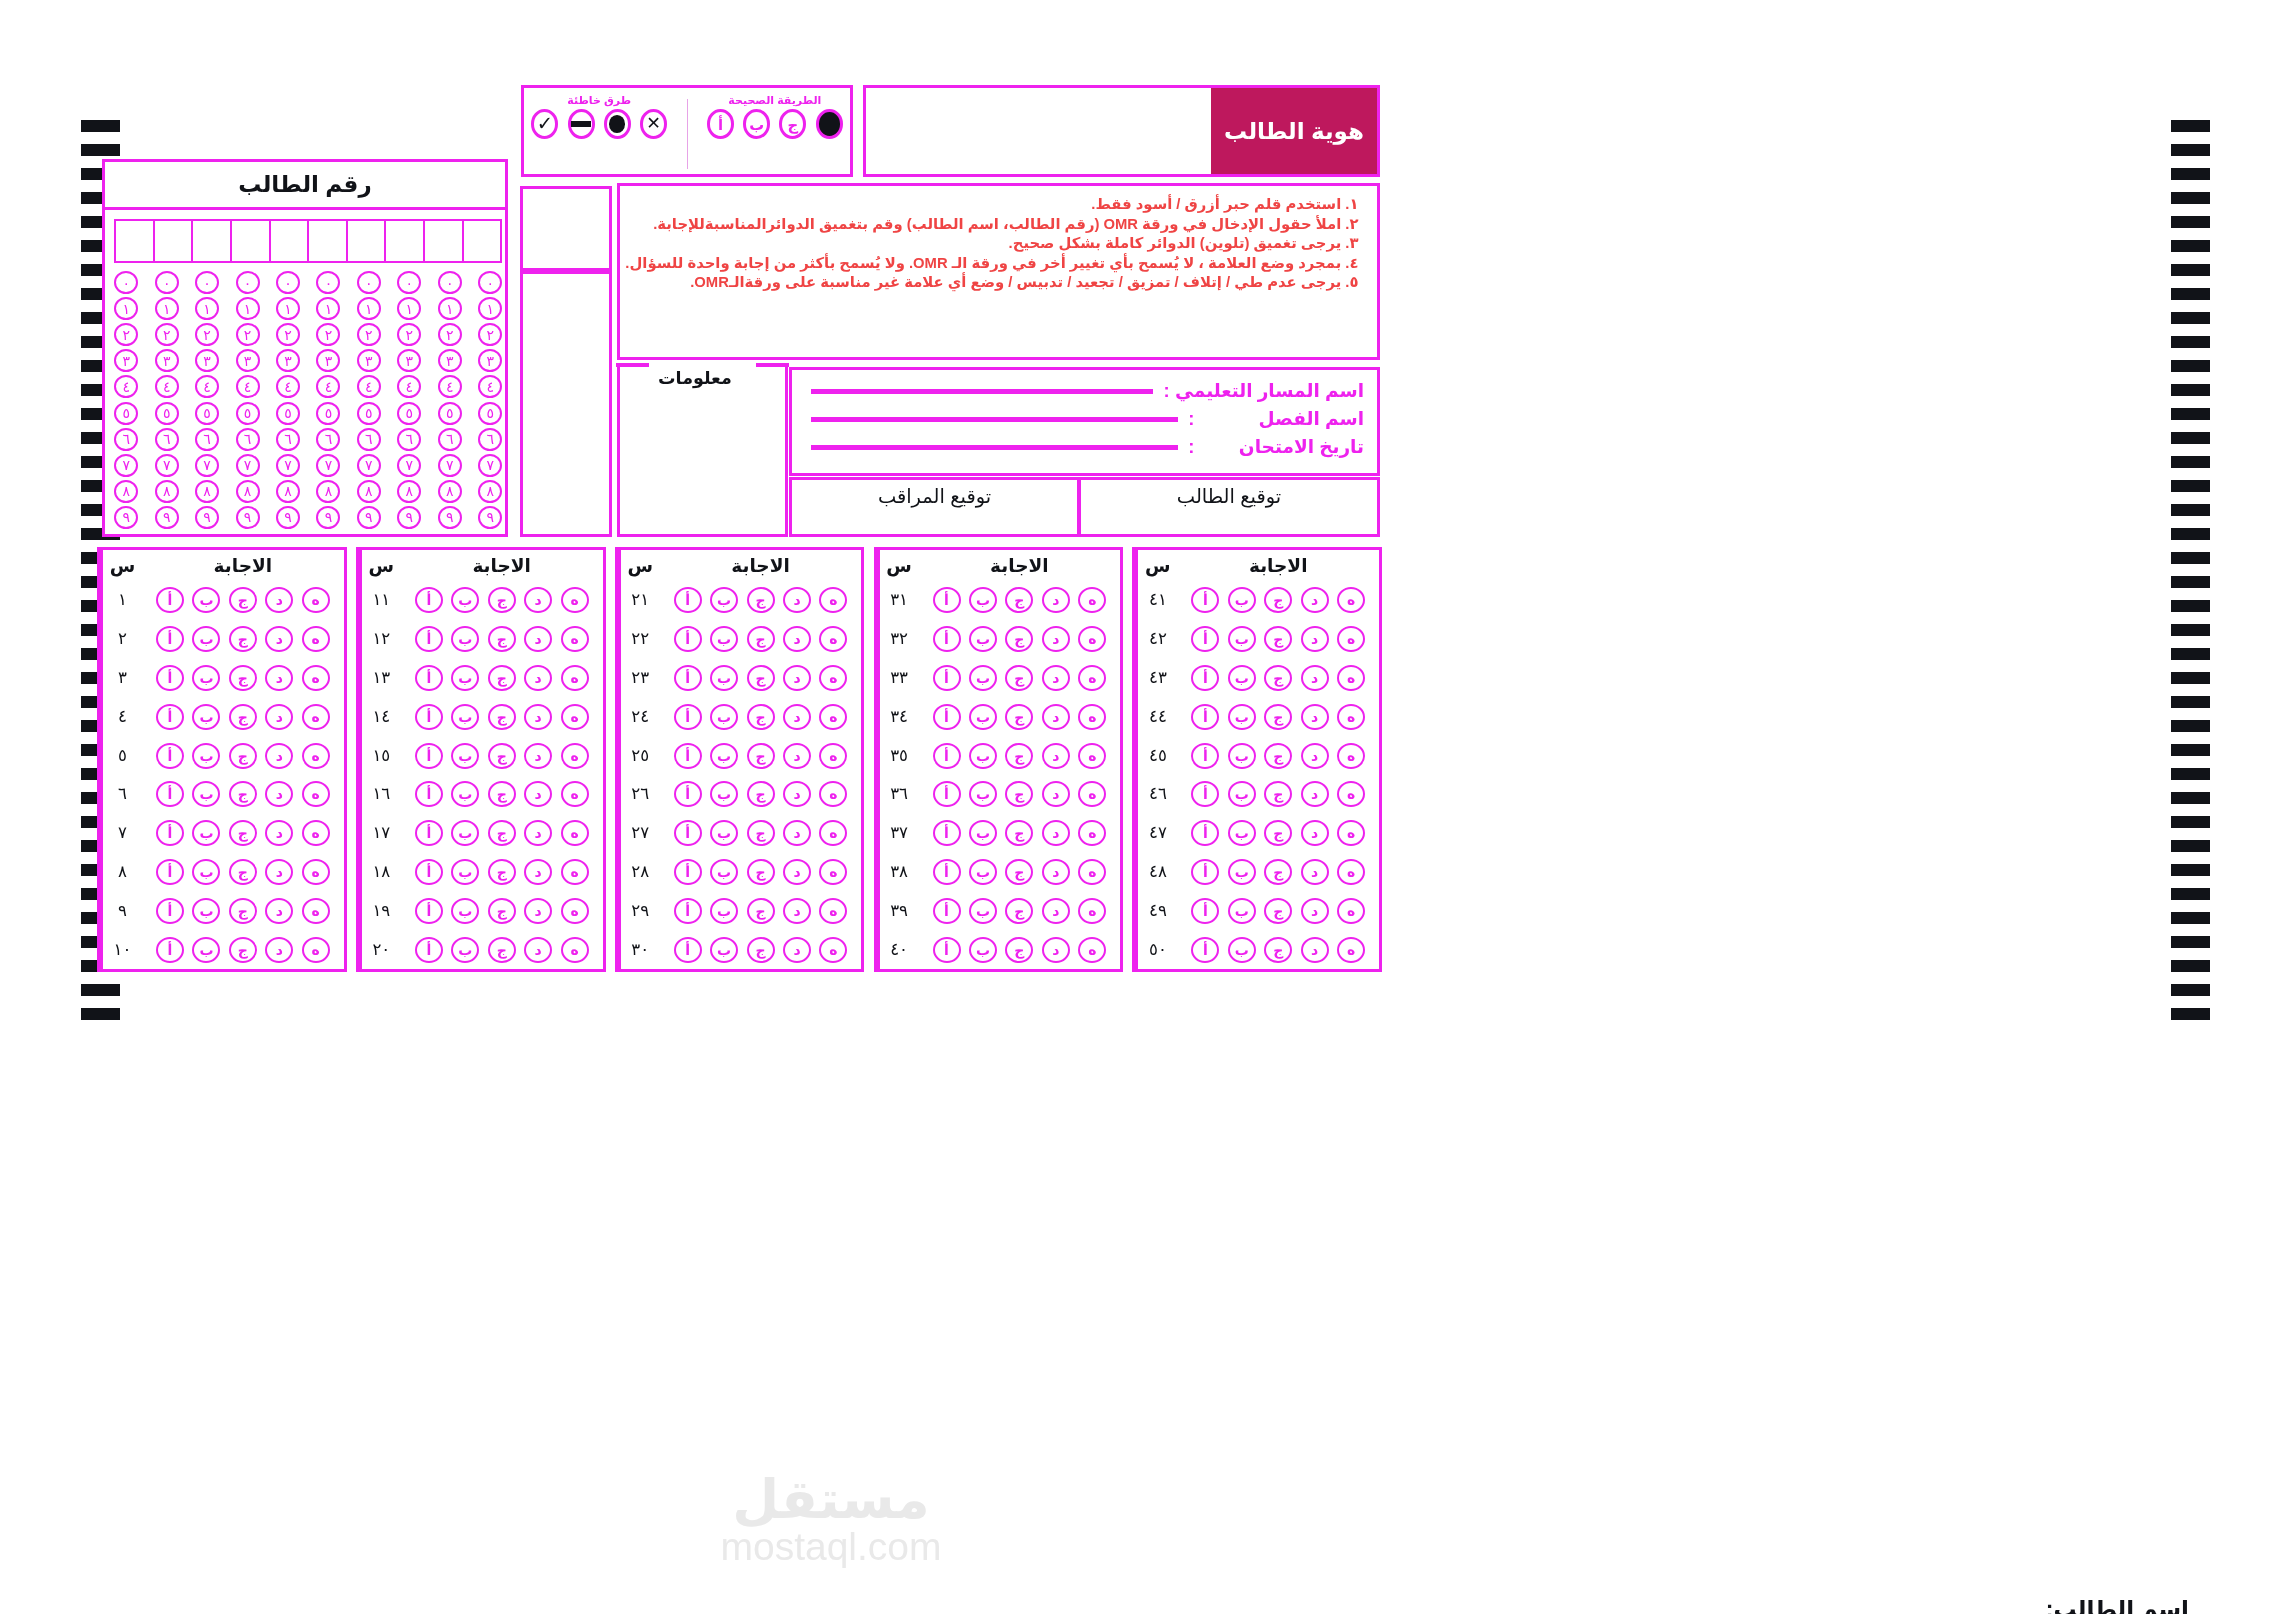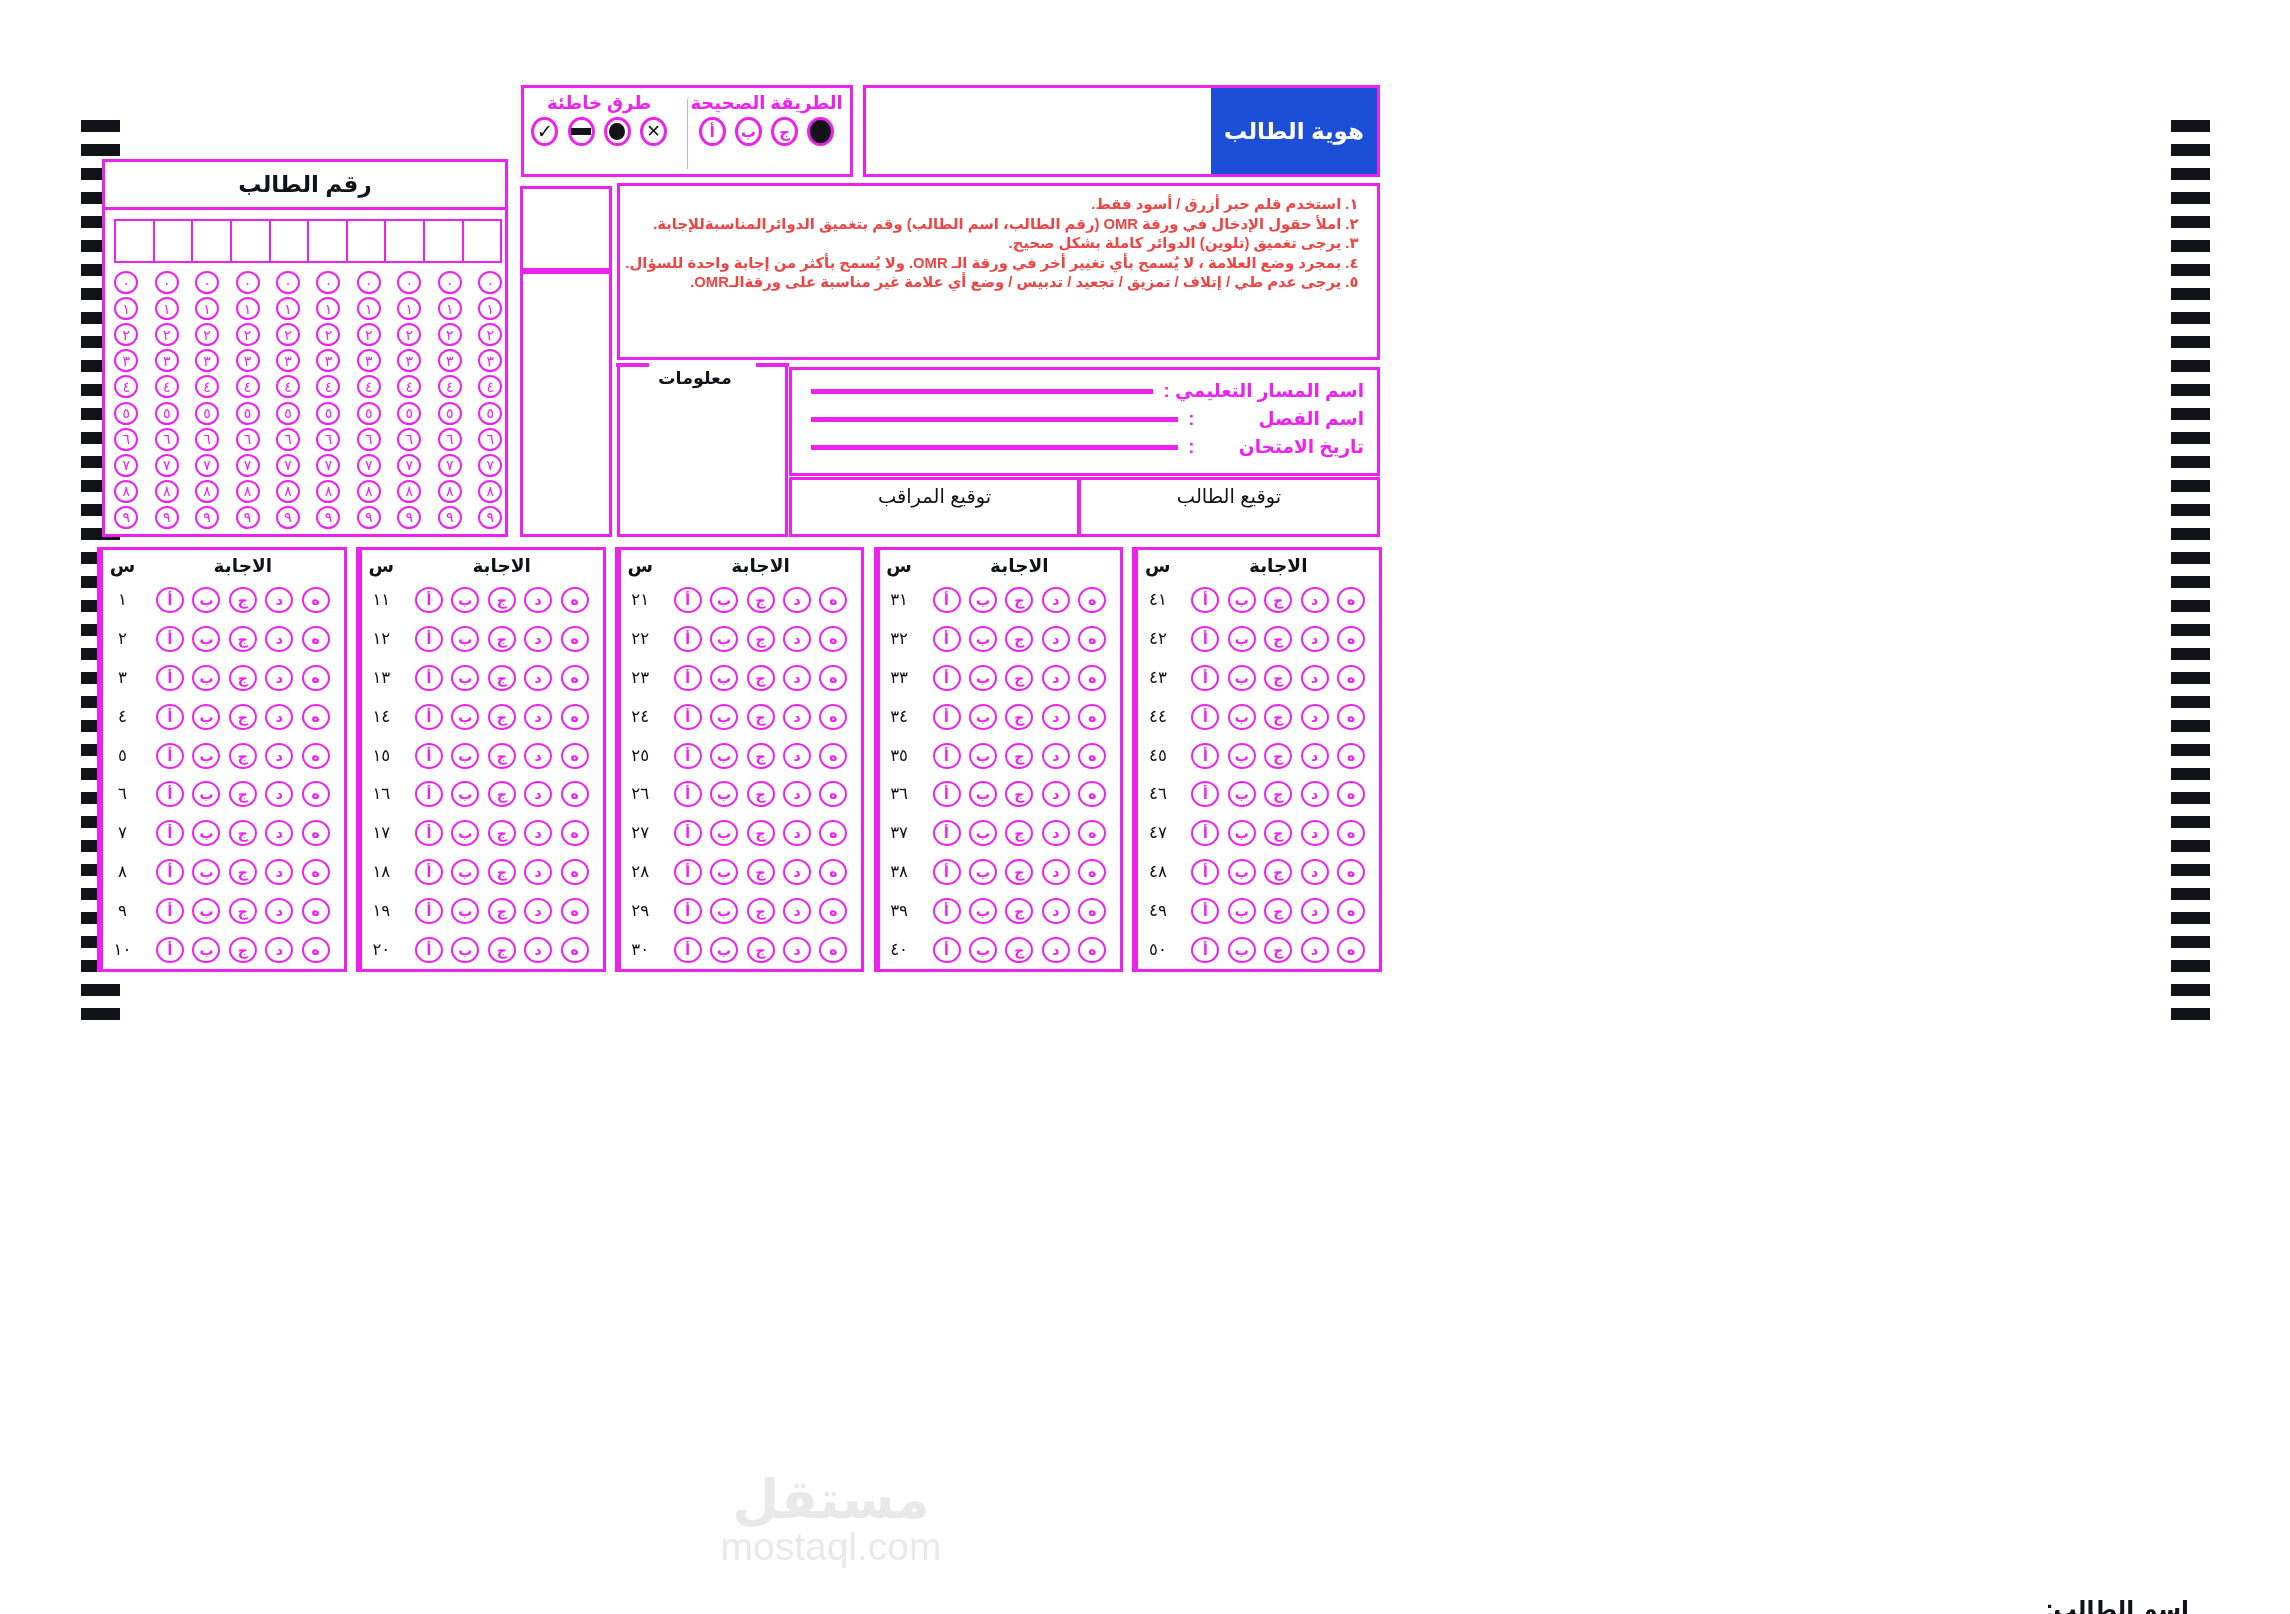--- a/index.html
+++ b/index.html
@@ -105,21 +105,21 @@
   #marking-panel {
     left: 521px; top: 85px; width: 332px; height: 92px;
   }
   #marking-divider {
     position: absolute;
     left: 50%; top: 11px; width: 0.9px; height: 70px;
     background: #e7a3e7;
   }
   .mk-group { position: absolute; top: 5.5px; }
   .mk-group .mk-label {
-    font-size: 18px; font-weight: bold; color: #ee22ee;
+    font-size: 11px; font-weight: bold; color: #ee22ee;
     text-align: center; line-height: 1.1; margin-bottom: 3.7px;
   }
   .mk-row { display: flex; gap: 9.2px; justify-content: center; }
   .mk-bub {
     width: 27px; height: 29.5px;
     border: 3.2px solid #ee22ee;
     border-radius: 50%;
     box-sizing: border-box;
     position: relative;
     display: flex; align-items: center; justify-content: center;
@@ -141,21 +141,21 @@
     color: #111318; font-size: 17.5px; font-weight: bold; line-height: 1;
   }
 
   
   #identity-bar {
     left: 863px; top: 85px; width: 517px; height: 92px;
     border: 3.7px solid #ee22ee;
     display: flex; flex-direction: row;
   }
   #identity-label {
-    width: 166px; background: #1d4ed8; color: #ffffff;
+    width: 166px; background: #be185d; color: #ffffff;
     display: flex; align-items: center; justify-content: center;
     font-size: 23px; font-weight: bold;
   }
   #identity-value {
     flex: 1 1 auto; background: #ffffff;
   }
 
   
   #instructions-panel {
     left: 617px; top: 183px; width: 763px; height: 177px;

